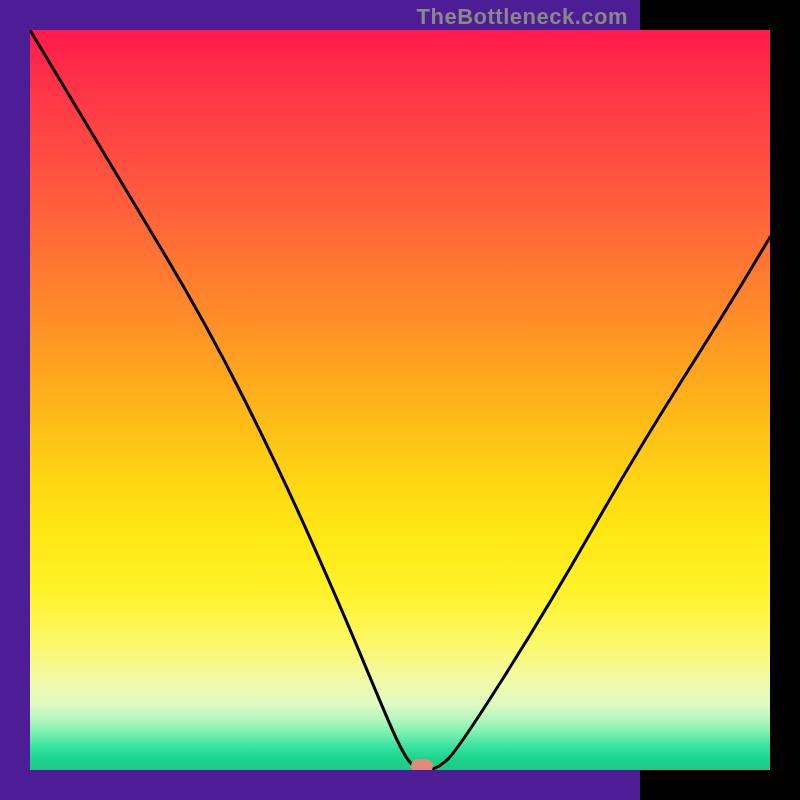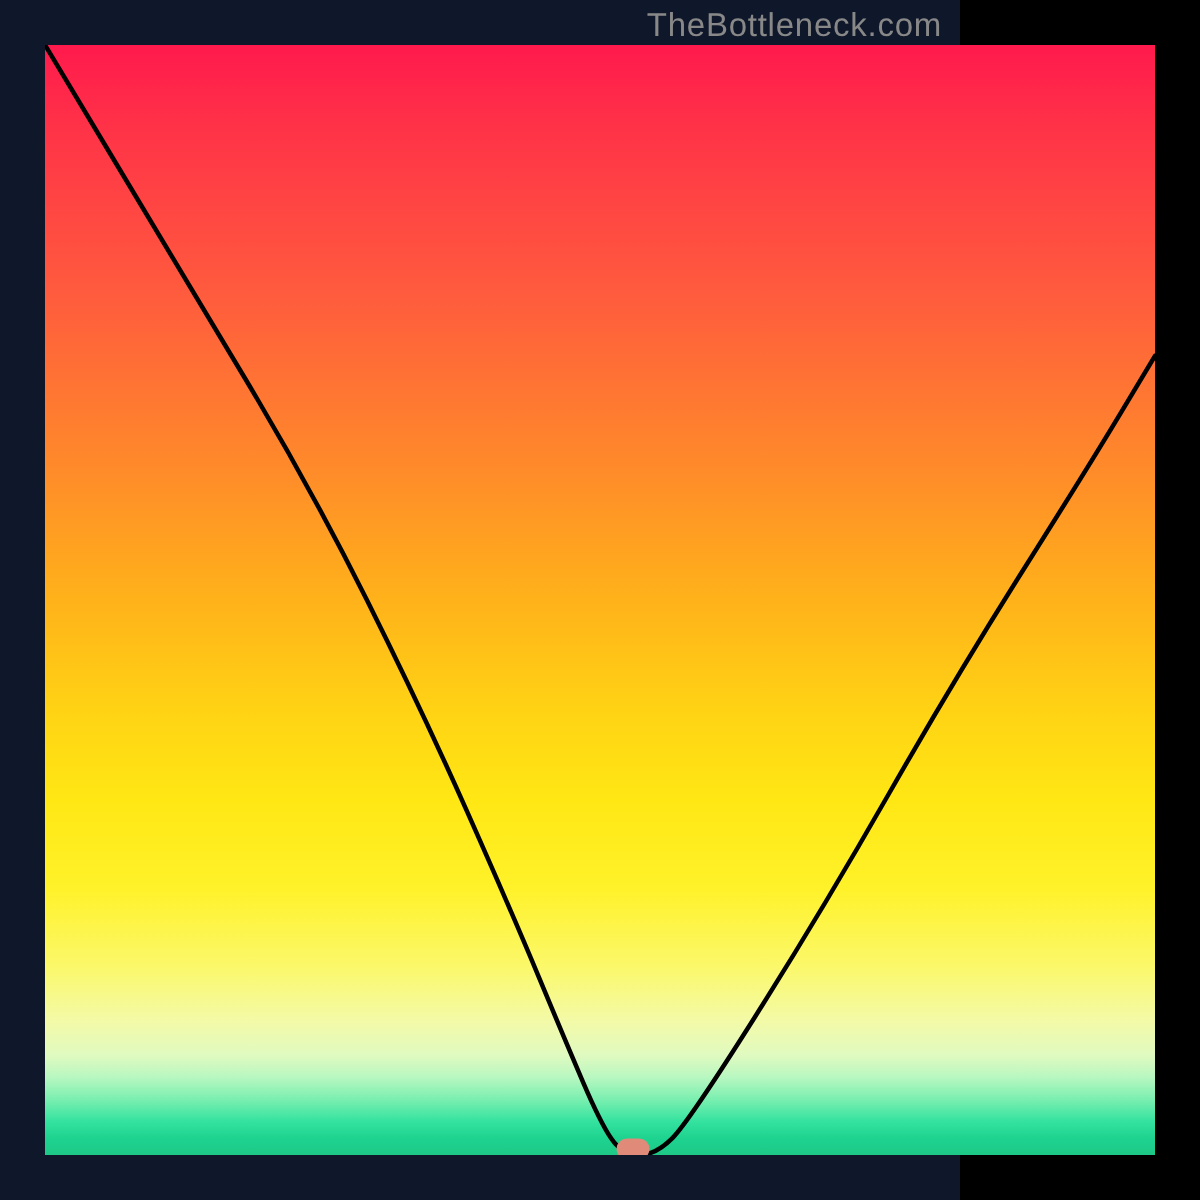--- a/index.html
+++ b/index.html
@@ -8,21 +8,22 @@
     width: 800px;
     height: 800px;
     background: #000;
     font-family: Arial, Helvetica, sans-serif;
     overflow: hidden;
   }
   .container {
     position: relative;
     width: 640px;
     height: 800px;
-    background: #0f172a;
+    background: #4c1d95;
+    font-weight: bold;
   }
   .watermark {
     position: absolute;
     top: 4px;
     right: 12px;
     color: #888;
     font-size: 22px;
     letter-spacing: 0.5px;
     z-index: 10;
   }

